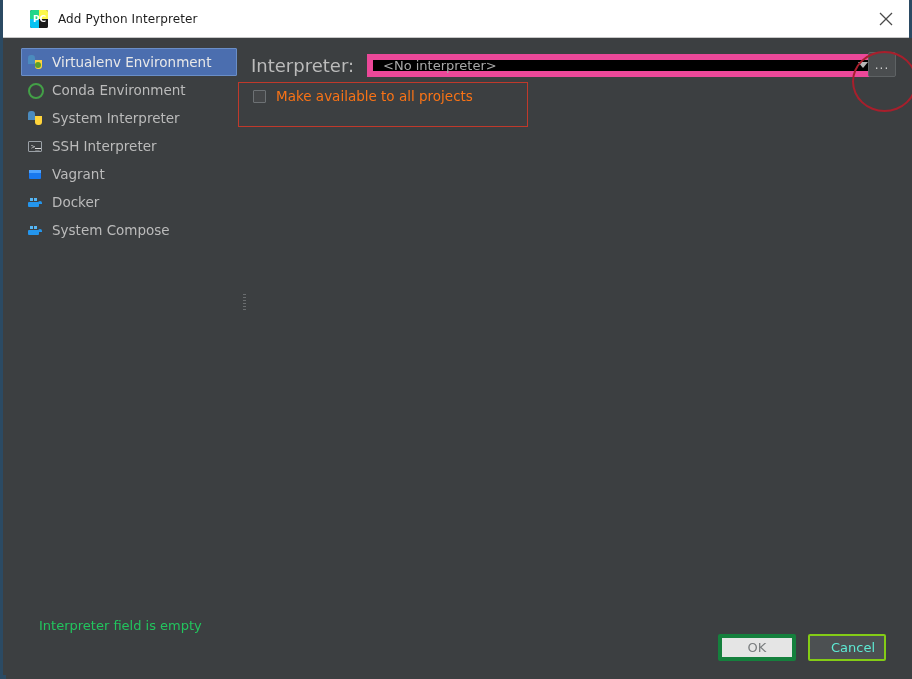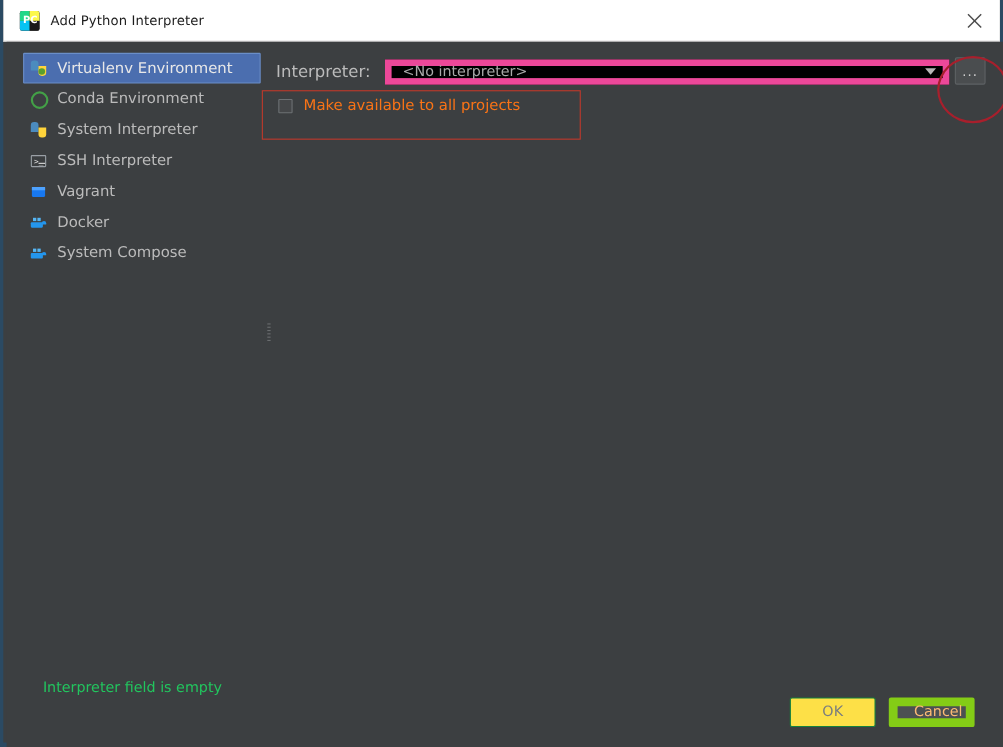--- a/index.html
+++ b/index.html
@@ -36,21 +36,21 @@
     width: 906px;
     height: 38px;
     background: #ffffff;
     border-bottom: 1px solid #c8c8c8;
     box-sizing: border-box;
     display: flex;
     align-items: center;
   }
   #title-icon {
     width: 18px; height: 18px;
-    margin-left: 15px;
+    margin-left: 27px;
     position: relative;
     flex: 0 0 auto;
     border-radius: 2px;
     overflow: hidden;
     background: #1a1a1a;
   }
   #title-icon .q1 { position:absolute; left:0; top:0; width:9px; height:9px; background:#21d789; }
   #title-icon .q2 { position:absolute; right:0; top:0; width:9px; height:9px; background:#fcf84a; }
   #title-icon .q3 { position:absolute; left:0; bottom:0; width:9px; height:9px; background:#07c3f2; }
   #title-icon .q4 { position:absolute; right:0; bottom:0; width:9px; height:9px; background:#1a1a1a; }
@@ -172,21 +172,21 @@
   #interp-row {
     position: absolute;
     left: 16px;
     top: 15px;
     width: 648px;
     height: 24px;
     display: flex;
     align-items: center;
   }
   #interp-label {
-    font-size: 15px;
+    font-size: 18px;
     color: #bbbbbb;
     white-space: nowrap;
   }
   #interp-combo {
     position: relative;
     margin-left: 13px;
     width: 513px;
     height: 23px;
     background: #000000;
     border: 6px solid #ec4899;
@@ -299,28 +299,28 @@
     height: 27px;
     box-sizing: border-box;
     font-size: 13px;
     display: flex;
     align-items: center;
     justify-content: center;
     border-radius: 2px;
     cursor: default;
   }
   .dlg-btn.disabled {
-    background: #fde047;
-    border: 1px solid #15803d;
+    background: #e5e5e5;
+    border: 4px solid #15803d;
     color: #7a7d7f;
   }
   .dlg-btn.focused {
     background: #4c5052;
-    border: 8px solid #84cc16;
-    color: #fdba74;
+    border: 2px solid #84cc16;
+    color: #5eead4;
     padding-left: 12px;
   }
 </style>
 </head>
 <body>
 
 <div id="window">
 
   <div id="titlebar">
     <div id="title-icon">

